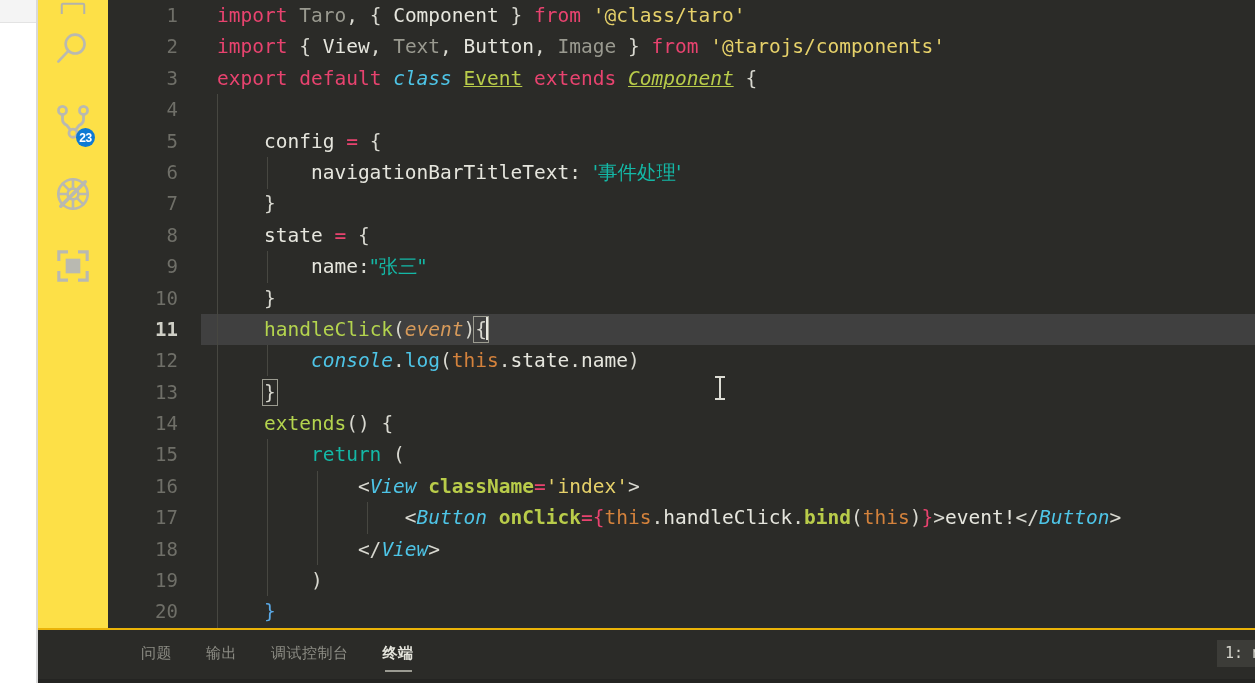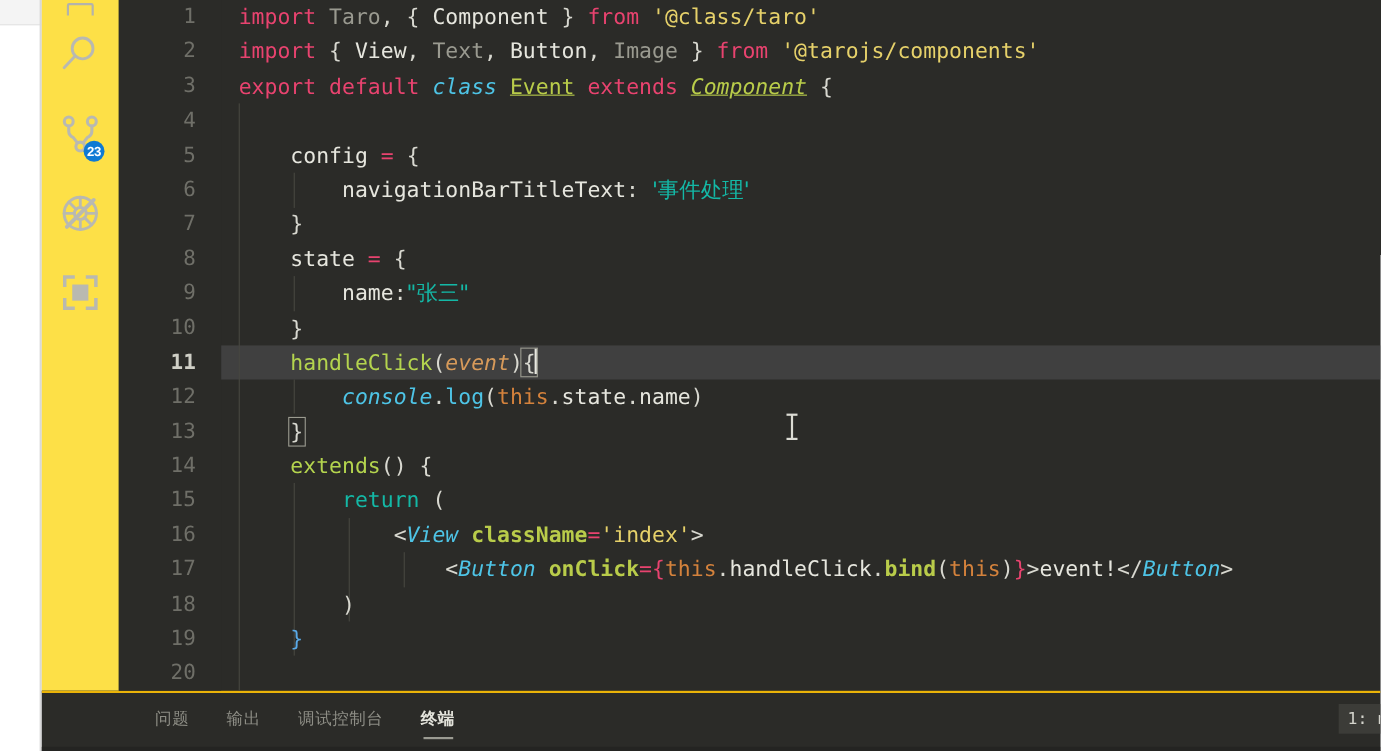--- a/index.html
+++ b/index.html
@@ -423,20 +423,21 @@
           <div class="line"><span class="k-punc">    </span><span class="k-punc bracket-box">}</span></div>
 
           <div class="line"><span class="k-punc">    </span><span class="k-fn">extends</span><span class="k-punc">() {</span></div>
 
           <div class="line"><span class="k-punc">        </span><span class="k-ctrl">return</span><span class="k-punc"> (</span></div>
 
           <div class="line"><span class="k-punc">            &lt;</span><span class="k-tag">View</span><span class="k-punc"> </span><span class="k-attr">className</span><span class="k-op">=</span><span class="k-string">'index'</span><span class="k-punc">&gt;</span></div>
 
           <div class="line"><span class="k-punc">                &lt;</span><span class="k-tag">Button</span><span class="k-punc"> </span><span class="k-attr">onClick</span><span class="k-op">=</span><span class="k-brace-r">{</span><span class="k-this">this</span><span class="k-punc">.</span><span class="k-plain">handleClick</span><span class="k-punc">.</span><span class="k-attr">bind</span><span class="k-punc">(</span><span class="k-this">this</span><span class="k-punc">)</span><span class="k-brace-r">}</span><span class="k-punc">&gt;</span><span class="k-plain">event!</span><span class="k-punc">&lt;/</span><span class="k-tag">Button</span><span class="k-punc">&gt;</span></div>
 
+          <div class="line"><span class="k-punc">            &lt;/</span><span class="k-tag">View</span><span class="k-punc">&gt;</span></div>
 
           <div class="line"><span class="k-punc">        )</span></div>
 
           <div class="line"><span class="k-punc">    </span><span class="k-brace-b">}</span></div>
 
           <div class="mouse-ibeam" style="left:512px; top:375px;">
             <svg width="14" height="28" viewBox="0 0 14 28">
               <rect x="2" y="1" width="10" height="2" fill="#dcdcd4"></rect>
               <rect x="6" y="2" width="2" height="22" fill="#dcdcd4"></rect>
               <rect x="2" y="23" width="10" height="2" fill="#dcdcd4"></rect>

